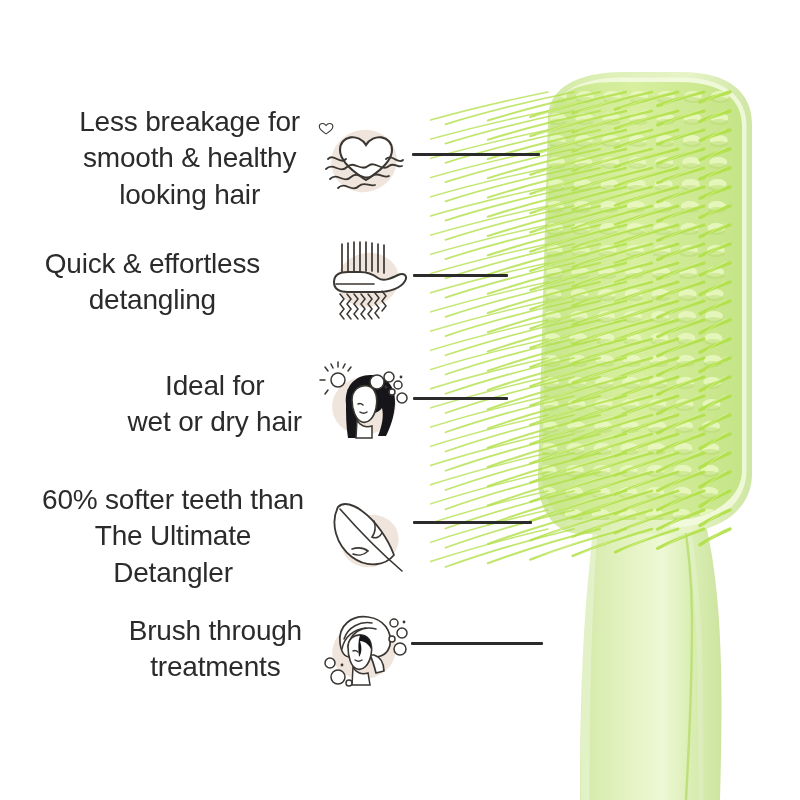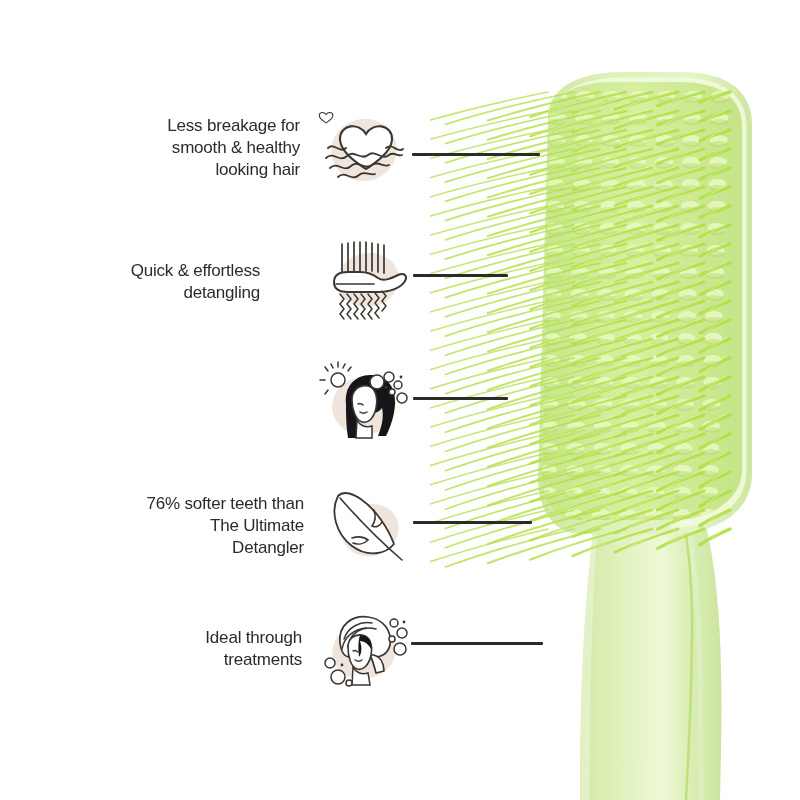--- a/index.html
+++ b/index.html
@@ -13,23 +13,23 @@
   #stage{position:relative;width:800px;height:800px;overflow:hidden;background:#fff;}
 
   
   .feature{
     position:absolute;
     display:flex;
     align-items:center;
     justify-content:flex-end;
   }
   .feature-text{
-    text-align:right;
+    text-align:center;
     color:#2b2b2b;
-    font-size:17px;
+    font-size:28px;
     line-height:1.30;
     font-weight:400;
     letter-spacing:-0.2px;
     white-space:pre-line;
     padding-right:14px;
   }
   .icon-wrap{
     position:relative;
     width:96px;height:88px;
     flex:0 0 96px;
@@ -768,20 +768,22 @@
           <path d="M52,56 l4,5 l-4,5 l4,5 l-4,5 l4,5"></path>
           <path d="M59,55 l4,5 l-4,5 l4,5 l-4,5 l4,5"></path>
           <path d="M66,53 l4,5 l-4,5 l4,5 l-4,5"></path>
         </g>
       </svg>
     </div>
   </div>
   <div class="connector" style="left:413px; top:274px; width:95px;"></div>
 
   <div class="feature" style="left:40px; top:360px; width:372px;">
+    <div class="feature-text">Ideal for
+wet or dry hair</div>
     <div class="icon-wrap">
       <svg viewBox="0 0 96 88">
         <ellipse cx="48" cy="46" rx="32" ry="29" fill="#f0e5dc" transform="rotate(-8 48 46)"></ellipse>
 
         <g stroke="#3a3632" stroke-width="1.5" fill="none" stroke-linecap="round">
           <circle cx="22" cy="20" r="7" fill="#ffffff"></circle>
           <path d="M22,7 L22,2"></path>
             <path d="M12,11 L9,7"></path>
             <path d="M32,11 L35,7"></path>
           <path d="M9,20 L4,20"></path>
@@ -812,42 +814,42 @@
         <g fill="#3a3632">
           <circle cx="70" cy="27" r="1.6"></circle>
           <circle cx="85" cy="17" r="1.4"></circle>
         </g>
       </svg>
     </div>
   </div>
   <div class="connector" style="left:413px; top:397px; width:95px;"></div>
 
   <div class="feature" style="left:28px; top:482px; width:386px;">
-    <div class="feature-text">76% softer teeth than
+    <div class="feature-text">60% softer teeth than
 The Ultimate
 Detangler</div>
     <div class="icon-wrap">
       <svg viewBox="0 0 96 88">
         <ellipse cx="52" cy="48" rx="29" ry="26" fill="#f0e5dc" transform="rotate(-20 52 48)"></ellipse>
         <g fill="#ffffff" stroke="#3a3632" stroke-width="1.8" stroke-linecap="round" stroke-linejoin="round">
           <path d="M20,14 C12,30 18,52 34,64 C50,76 68,72 76,62
                    C70,46 58,28 44,18 C36,12 26,8 20,14 Z"></path>
         </g>
         <g fill="none" stroke="#3a3632" stroke-width="1.6" stroke-linecap="round">
           <path d="M22,16 C36,32 56,54 84,78"></path>
           <path d="M56,28 C58,34 57,40 54,44 C58,46 62,44 64,40"></path>
           <path d="M34,56 C40,54 46,55 50,58 C46,62 40,63 35,61"></path>
         </g>
       </svg>
     </div>
   </div>
   <div class="connector" style="left:413px; top:521px; width:119px;"></div>
 
   <div class="feature" style="left:40px; top:605px; width:372px;">
-    <div class="feature-text">Ideal through
+    <div class="feature-text">Brush through
 treatments</div>
     <div class="icon-wrap">
       <svg viewBox="0 0 96 88">
         <ellipse cx="48" cy="46" rx="32" ry="28" fill="#f0e5dc" transform="rotate(-12 48 46)"></ellipse>
 
         <g fill="#ffffff" stroke="#3a3632" stroke-width="1.7" stroke-linejoin="round">
           <path d="M24,38 C22,20 36,10 52,12 C68,14 76,26 74,40
                    C72,48 66,52 58,52 L34,52 C28,52 25,46 24,38 Z"></path>
           <path d="M58,50 C64,52 68,58 68,66 L60,68 C58,60 56,54 54,50 Z"></path>
         </g>

